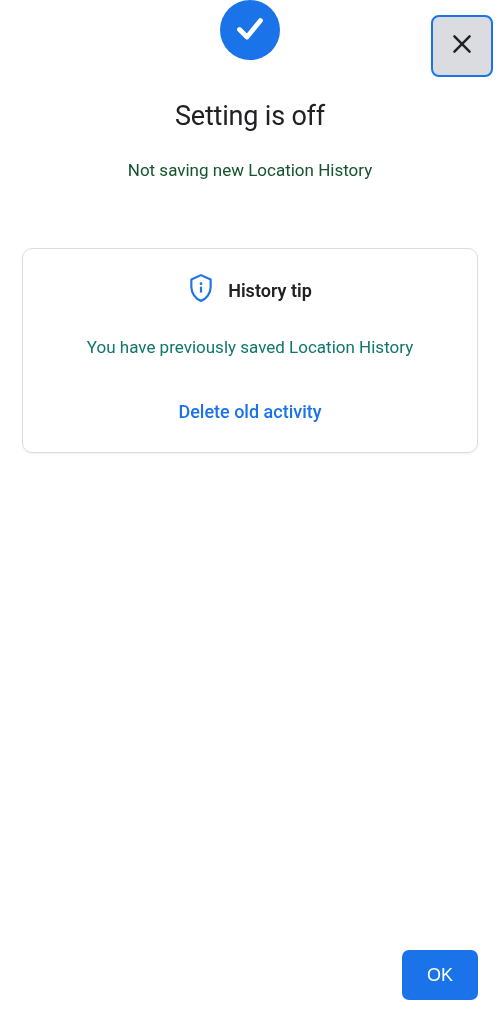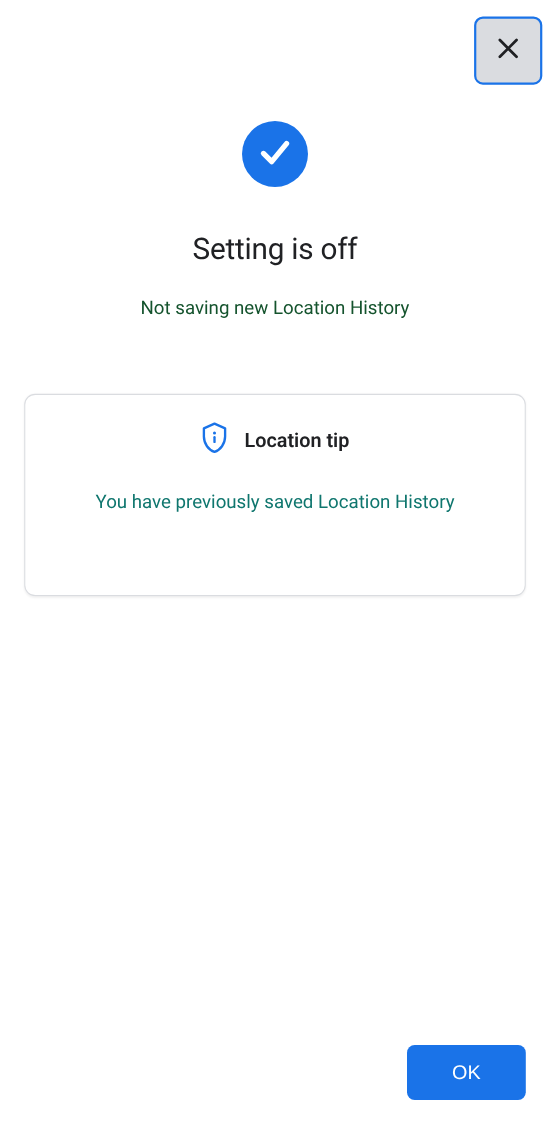--- a/index.html
+++ b/index.html
@@ -23,21 +23,20 @@
       height: 62px;
       border-radius: 8px;
       background: #dadce0;
       border: 2.5px solid #1a73e8;
       display: flex;
       align-items: center;
       justify-content: center;
       cursor: pointer;
     }
     .main-content {
-      padding-top: 110px;
       text-align: center;
     }
     .checkmark-badge {
       width: 60px;
       height: 60px;
       border-radius: 50%;
       background: #1a73e8;
       margin: 0 auto 40px;
       display: flex;
       align-items: center;
@@ -83,21 +82,21 @@
     .delete-link {
       font-size: 18px;
       color: #1a73e8;
       font-weight: 500;
       cursor: pointer;
     }
     .ok-button {
       position: absolute;
       bottom: 24px;
       right: 22px;
-      width: 108px;
+      width: 76px;
       height: 50px;
       background: #1a73e8;
       color: #ffffff;
       border: none;
       border-radius: 7px;
       font-size: 18px;
       font-weight: 500;
       cursor: pointer;
       display: flex;
       align-items: center;
@@ -130,19 +129,20 @@
 
   <div class="privacy-card">
     <div class="privacy-header">
       <span>
         <svg width="26" height="30" viewBox="0 0 24 28" fill="none">
           <path d="M12 2 L21 6 V13 C21 19 17 24.5 12 26 C7 24.5 3 19 3 13 V6 Z" stroke="#1a73e8" stroke-width="2" fill="none" stroke-linejoin="round"></path>
           <circle cx="12" cy="10" r="1.3" fill="#1a73e8"></circle>
           <rect x="11" y="12.5" width="2" height="6" rx="1" fill="#1a73e8"></rect>
         </svg>
       </span>
-      <span class="privacy-header-text">Location tip</span>
+      <span class="privacy-header-text">History tip</span>
     </div>
     <p class="privacy-body">You have previously saved Location History</p>
+    <div class="delete-link">Delete old activity</div>
   </div>
 </div>
 
 <button class="ok-button">OK</button>
 
 </body></html>

